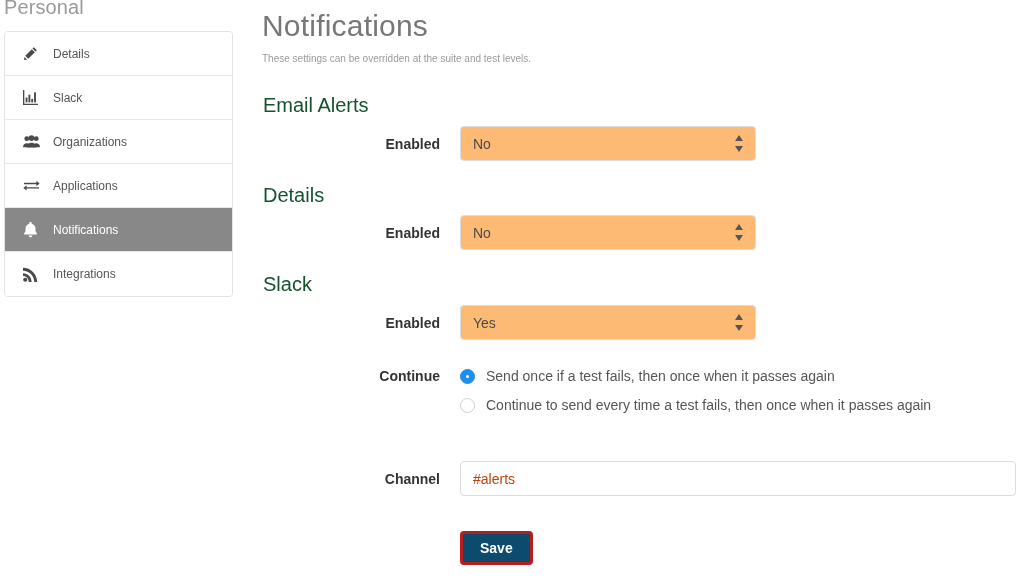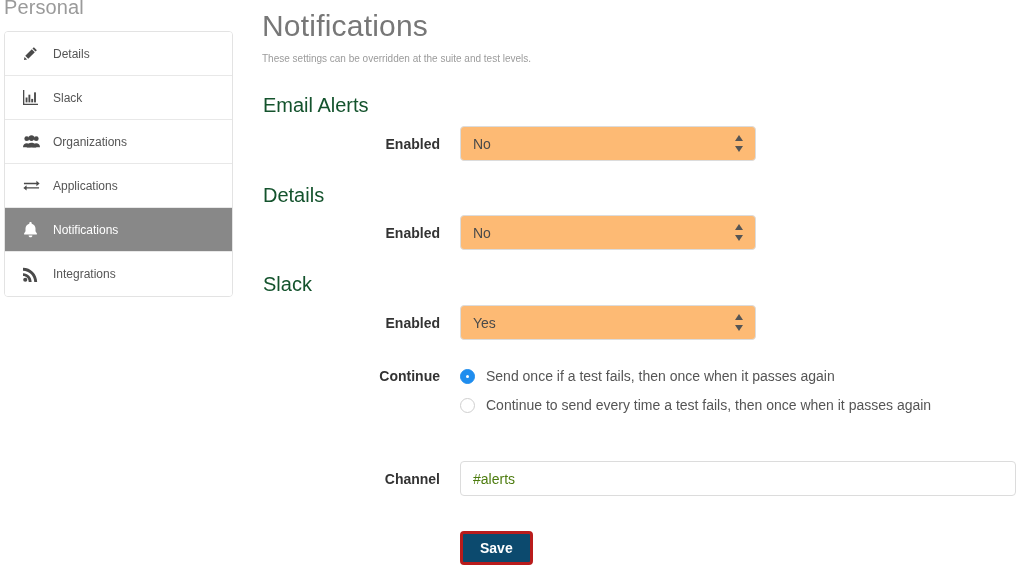--- a/index.html
+++ b/index.html
@@ -154,21 +154,21 @@
     position: absolute;
     width: 556px;
     height: 35px;
     background: #fff;
     border: 1px solid #dcdcdc;
     border-radius: 4px;
     display: flex;
     align-items: center;
     padding: 0 12px;
     font-size: 14px;
-    color: #4d7c0f;
+    color: #c2410c;
   }
 
   .save-btn {
     position: absolute;
     height: 34px;
     padding: 0 17px;
     background: #0c4a6e;
     border: 3px solid #b91c1c;
     border-radius: 4px;
     color: #ffffff;

